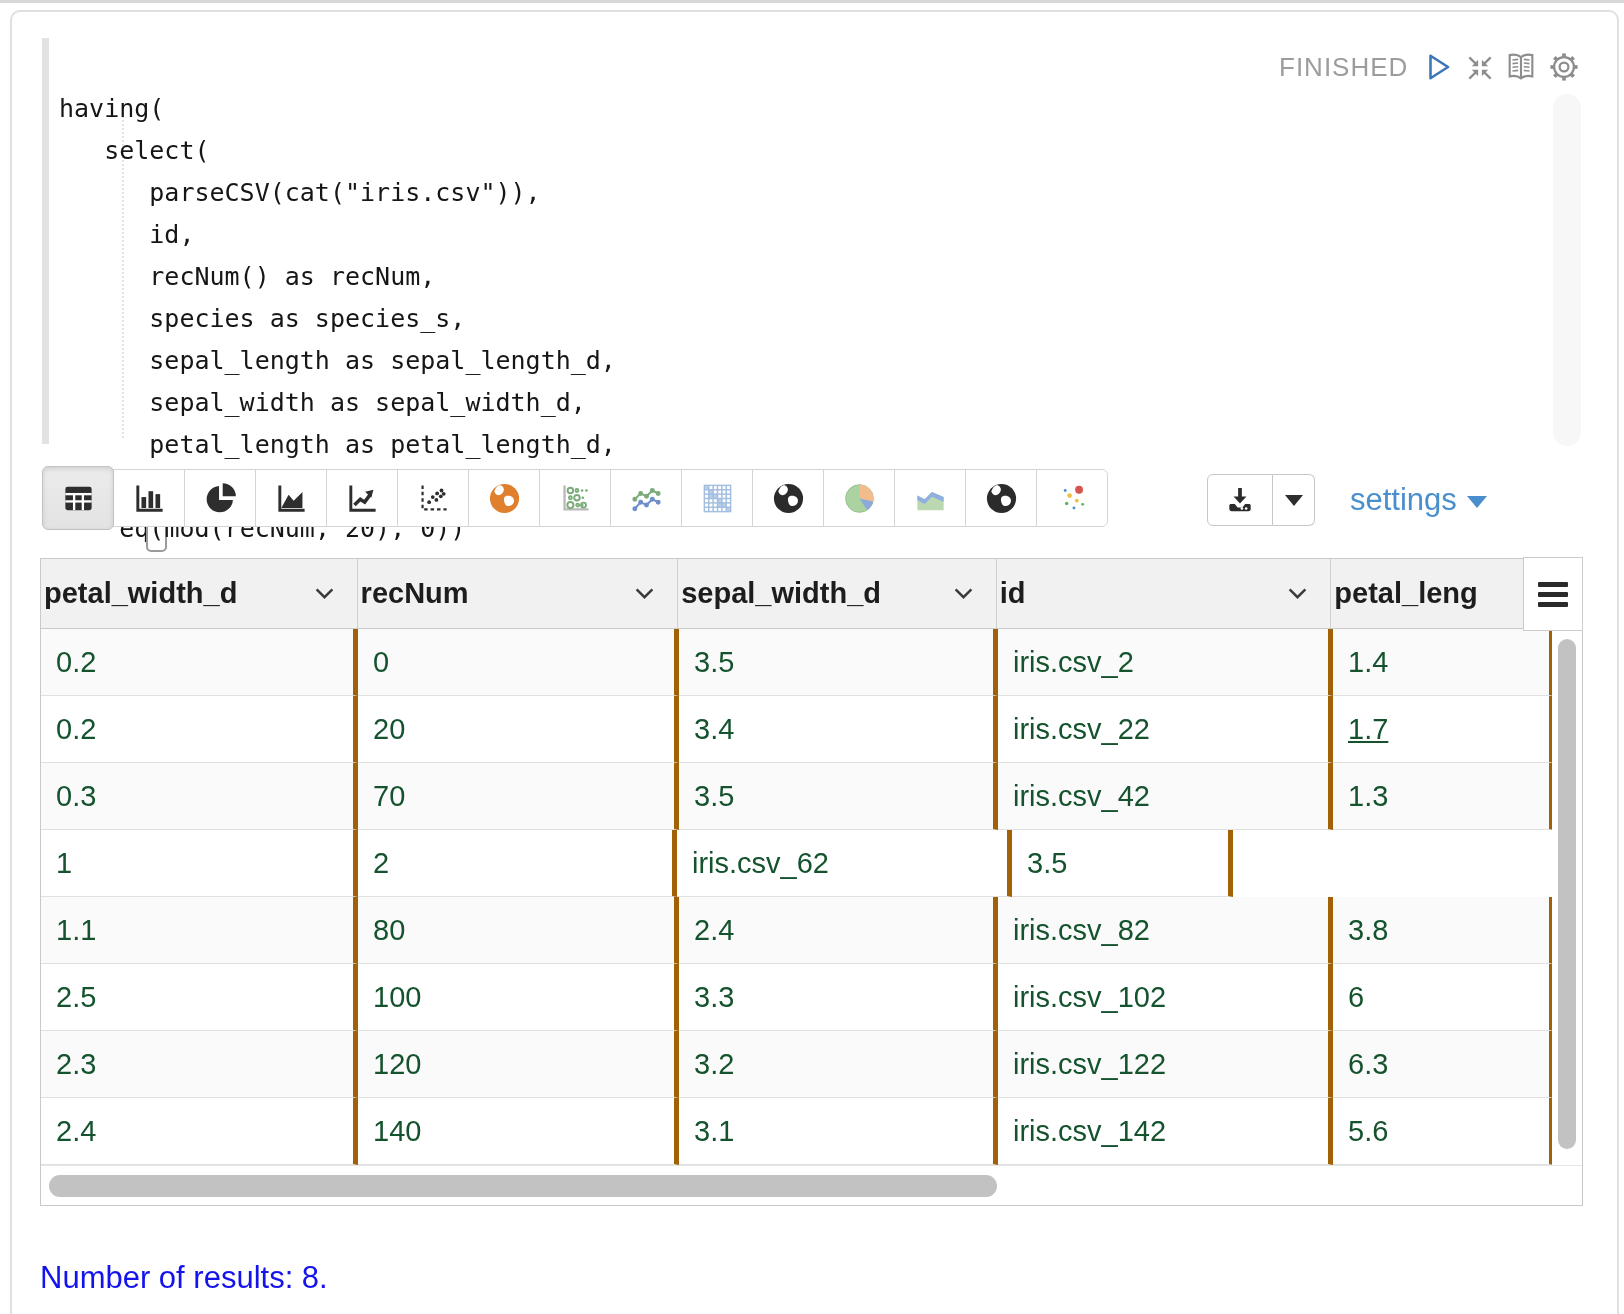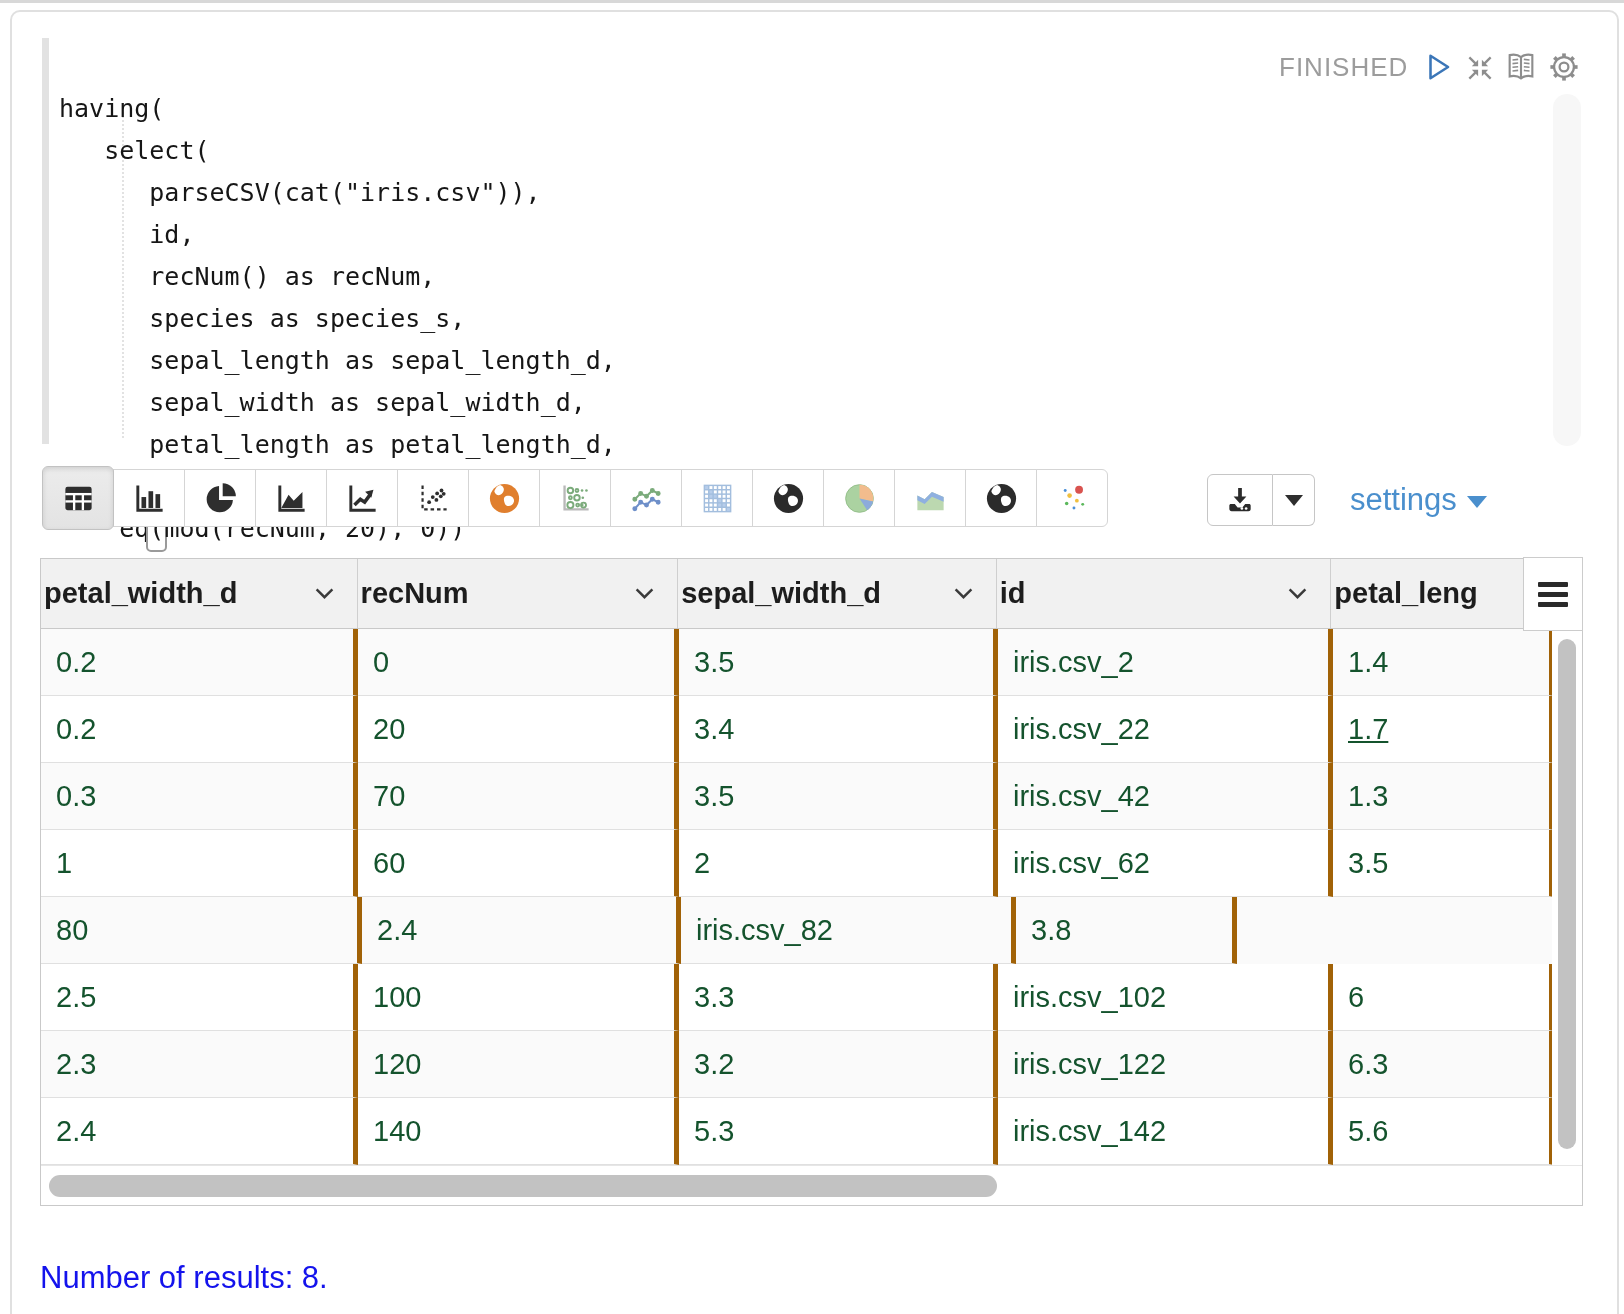--- a/index.html
+++ b/index.html
@@ -382,26 +382,26 @@
         </div>
         <div class="tr odd">
           <div class="td" style="width: 317px;">0.3</div>
           <div class="td" style="width: 321px;">70</div>
           <div class="td" style="width: 319px;">3.5</div>
           <div class="td" style="width: 335px;">iris.csv_42</div>
           <div class="td" style="width: 221px;">1.3</div>
         </div>
         <div class="tr">
           <div class="td" style="width: 317px;">1</div>
-          <div class="td" style="width: 321px;">60</div>
           <div class="td" style="width: 319px;">2</div>
           <div class="td" style="width: 335px;">iris.csv_62</div>
           <div class="td" style="width: 221px;">3.5</div>
         </div>
         <div class="tr odd">
+          <div class="td" style="width: 317px;">1.1</div>
           <div class="td" style="width: 321px;">80</div>
           <div class="td" style="width: 319px;">2.4</div>
           <div class="td" style="width: 335px;">iris.csv_82</div>
           <div class="td" style="width: 221px;">3.8</div>
         </div>
         <div class="tr">
           <div class="td" style="width: 317px;">2.5</div>
           <div class="td" style="width: 321px;">100</div>
           <div class="td" style="width: 319px;">3.3</div>
           <div class="td" style="width: 335px;">iris.csv_102</div>
@@ -410,21 +410,21 @@
         <div class="tr odd">
           <div class="td" style="width: 317px;">2.3</div>
           <div class="td" style="width: 321px;">120</div>
           <div class="td" style="width: 319px;">3.2</div>
           <div class="td" style="width: 335px;">iris.csv_122</div>
           <div class="td" style="width: 221px;">6.3</div>
         </div>
         <div class="tr">
           <div class="td" style="width: 317px;">2.4</div>
           <div class="td" style="width: 321px;">140</div>
-          <div class="td" style="width: 319px;">5.3</div>
+          <div class="td" style="width: 319px;">3.1</div>
           <div class="td" style="width: 335px;">iris.csv_142</div>
           <div class="td" style="width: 221px;">5.6</div>
         </div>
       </div>
     <div class="abs hamburger">
       <i></i>
         <i></i>
         <i></i>
     </div>
     <div class="abs v-scroll">

